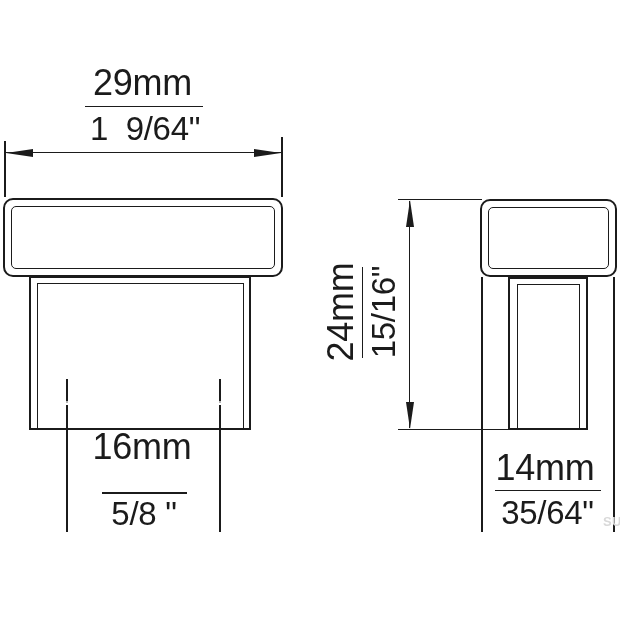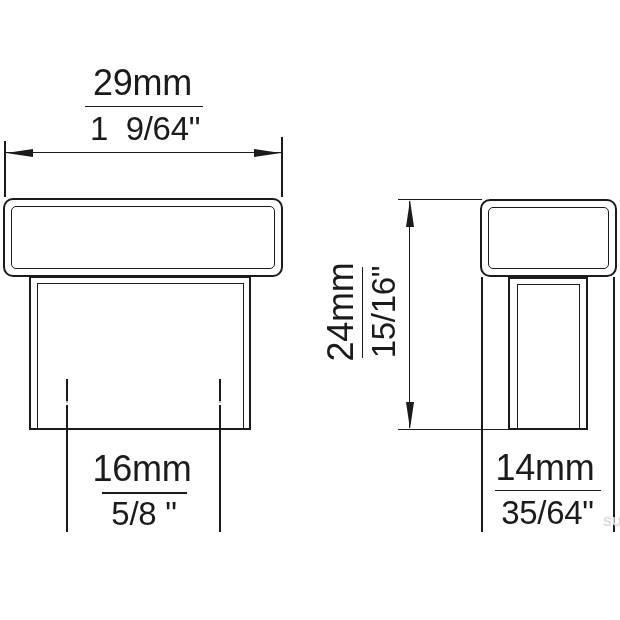--- a/index.html
+++ b/index.html
@@ -53,21 +53,21 @@
     <div class="hl" style="left:85px; top:105.5px; width:118px; height:1.6px;"></div>
     <div class="lbl small" style="left:45px;  top:112px; width:200px;">1  9/64"</div>
     <div class="vl" style="left:4.3px;   top:141px; height:56px;"></div>
     <div class="vl" style="left:281.3px; top:137px; height:60px;"></div>
     <div class="hl" style="left:6px; top:152px; width:275px;"></div>
     <div class="arr arr-left" style="left:6px;   top:148.5px;"></div>
     <div class="arr arr-right" style="left:254px; top:148.5px;"></div>
   </div>
 
   <div>
-    <div class="lbl big" style="left:42px; top:450px; width:200px;">16mm</div>
+    <div class="lbl big" style="left:42px; top:428px; width:200px;">16mm</div>
     <div class="hl" style="left:102px; top:492px; width:85px; height:1.6px;"></div>
     <div class="lbl small" style="left:44px; top:497px; width:200px;">5/8 "</div>
     <div class="hl" style="left:67px; top:538px; width:152px;"></div>
     <div class="arr arr-left" style="left:67.4px;  top:534.5px;"></div>
     <div class="arr arr-right" style="left:191.8px; top:534.5px;"></div>
   </div>
 
   <div>
     <div class="box" style="left:480px;   top:199px; width:137px; height:78px; border-radius:10px;"></div>
     <div class="inner" style="left:488px;   top:207px; width:121px; height:62px; border-radius:5px;"></div>

